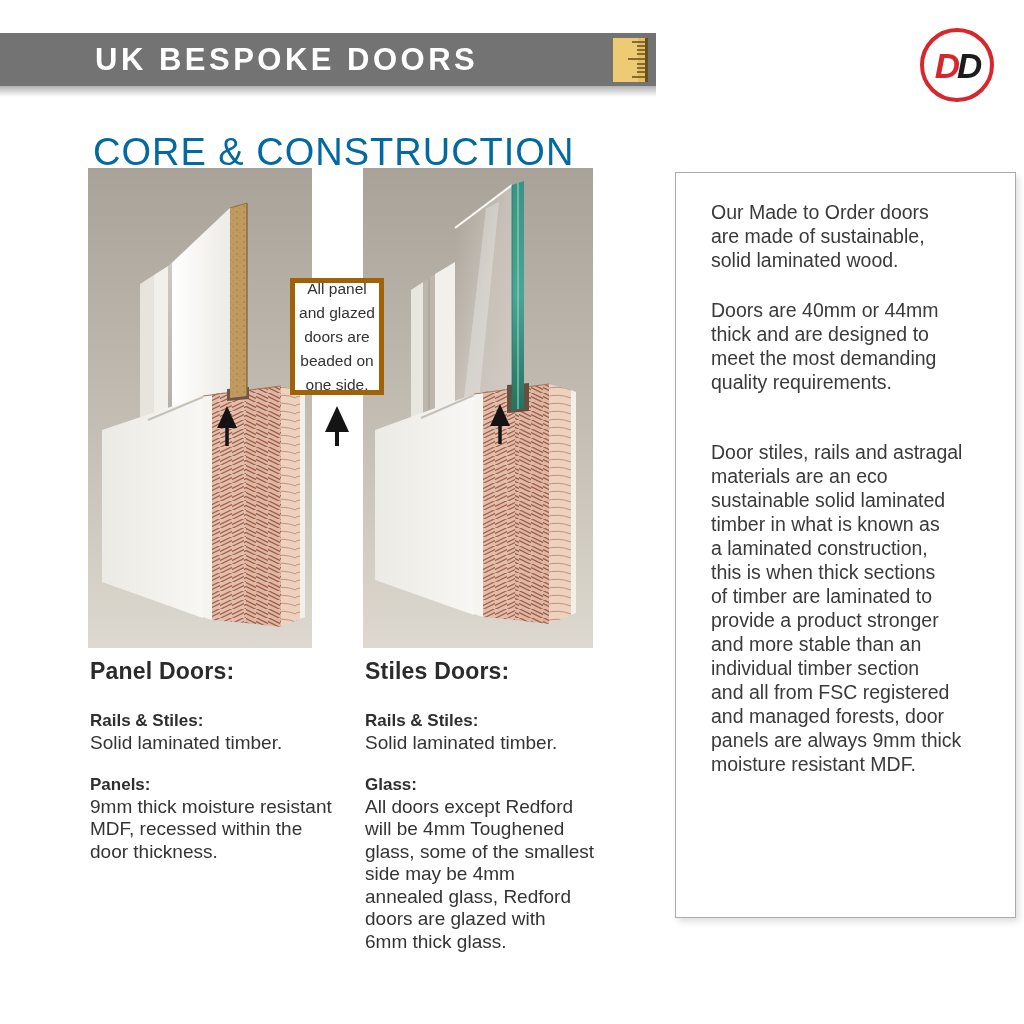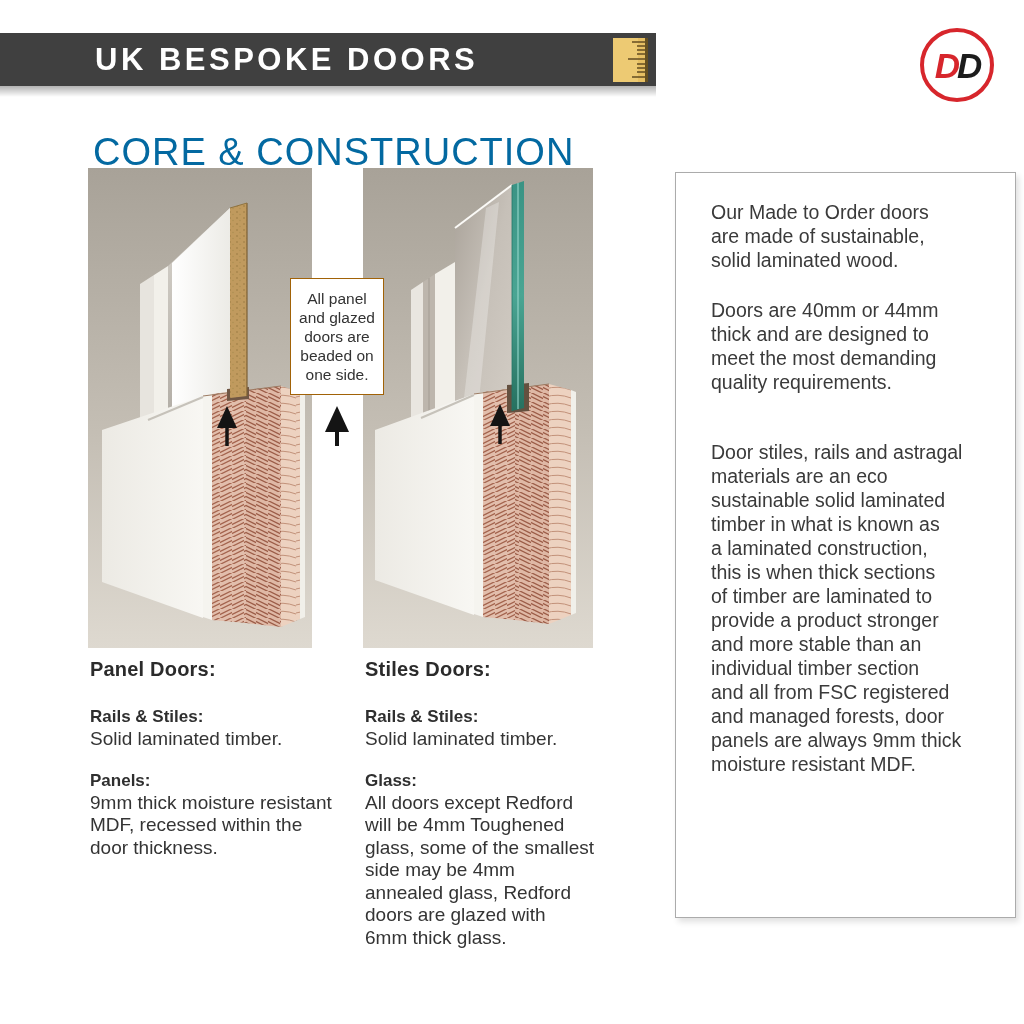--- a/index.html
+++ b/index.html
@@ -3,21 +3,21 @@
 <meta charset="utf-8">
 <style>
   html,body{margin:0;padding:0;}
   body{
     width:1024px;height:1024px;position:relative;background:#ffffff;
     font-family:"Liberation Sans", sans-serif;color:#383838;overflow:hidden;
   }
   .page{position:absolute;inset:0;background:#fff;}
 
   
-  .banner{position:absolute;left:0;top:33px;width:656px;height:53px;background:#404040;}
+  .banner{position:absolute;left:0;top:33px;width:656px;height:53px;background:#737373;}
   .banner::after{content:"";position:absolute;left:0;right:0;top:100%;height:11px;
     background:linear-gradient(180deg,rgba(0,0,0,0.30),rgba(0,0,0,0));}
   .banner-title{color:#ffffff;font-size:31px;font-weight:700;letter-spacing:3.5px;
     line-height:53px;padding-left:95px;white-space:nowrap;}
   .ruler-wrap{position:absolute;left:612px;top:4px;width:38px;height:46px;}
 
   
   .logo{position:absolute;left:920px;top:28px;width:74px;height:74px;box-sizing:border-box;
     border:4px solid #d7262c;border-radius:50%;background:#fff;
     display:flex;align-items:center;justify-content:center;}
@@ -29,29 +29,29 @@
   .page-title{position:absolute;left:93px;top:106px;font-size:38px;font-weight:300;
     letter-spacing:1px;color:#0369a1;white-space:nowrap;}
 
   
   .photo{position:absolute;top:168px;display:block;}
   .photo1{left:88px;}
   .photo2{left:363px;}
 
   
   .callout{position:absolute;left:290px;top:278px;width:94px;height:117px;box-sizing:border-box;
-    background:#ffffff;border:1px solid #a16207;display:flex;align-items:center;justify-content:center;
-    text-align:center;font-size:15.5px;line-height:19px;color:#333;white-space:pre-line;}
+    background:#ffffff;border:5px solid #a16207;display:flex;align-items:center;justify-content:center;
+    text-align:center;font-size:15.5px;line-height:24px;color:#333;white-space:pre-line;}
   .gap-arrow{position:absolute;left:320px;top:404px;}
 
   
   .spec{position:absolute;top:658px;width:272px;color:#343434;}
   .spec-panel{left:90px;}
   .spec-glazed{left:365px;}
-  .spec h2{margin:0 0 25px;font-size:20px;font-weight:800;color:#2b2b2b;letter-spacing:0.2px;}
+  .spec h2{margin:0 0 25px;font-size:23px;font-weight:800;color:#2b2b2b;letter-spacing:0.2px;}
   .spec .label{margin:0;font-size:17px;font-weight:700;line-height:22px;color:#2f2f2f;}
   .spec .text{margin:0 0 19px;font-size:19px;line-height:22.5px;white-space:pre-line;}
 
   
   .info{position:absolute;left:675px;top:172px;width:341px;height:746px;box-sizing:border-box;
     background:#ffffff;border:1px solid #ababab;padding:27px 12px 0 35px;
     box-shadow:3px 4px 6px rgba(0,0,0,0.12);}
   .info p{margin:0 0 26px;font-size:19.5px;line-height:24px;color:#3a3a3a;white-space:pre-line;}
   .info p.big-gap{margin-top:46px;}
 </style>

